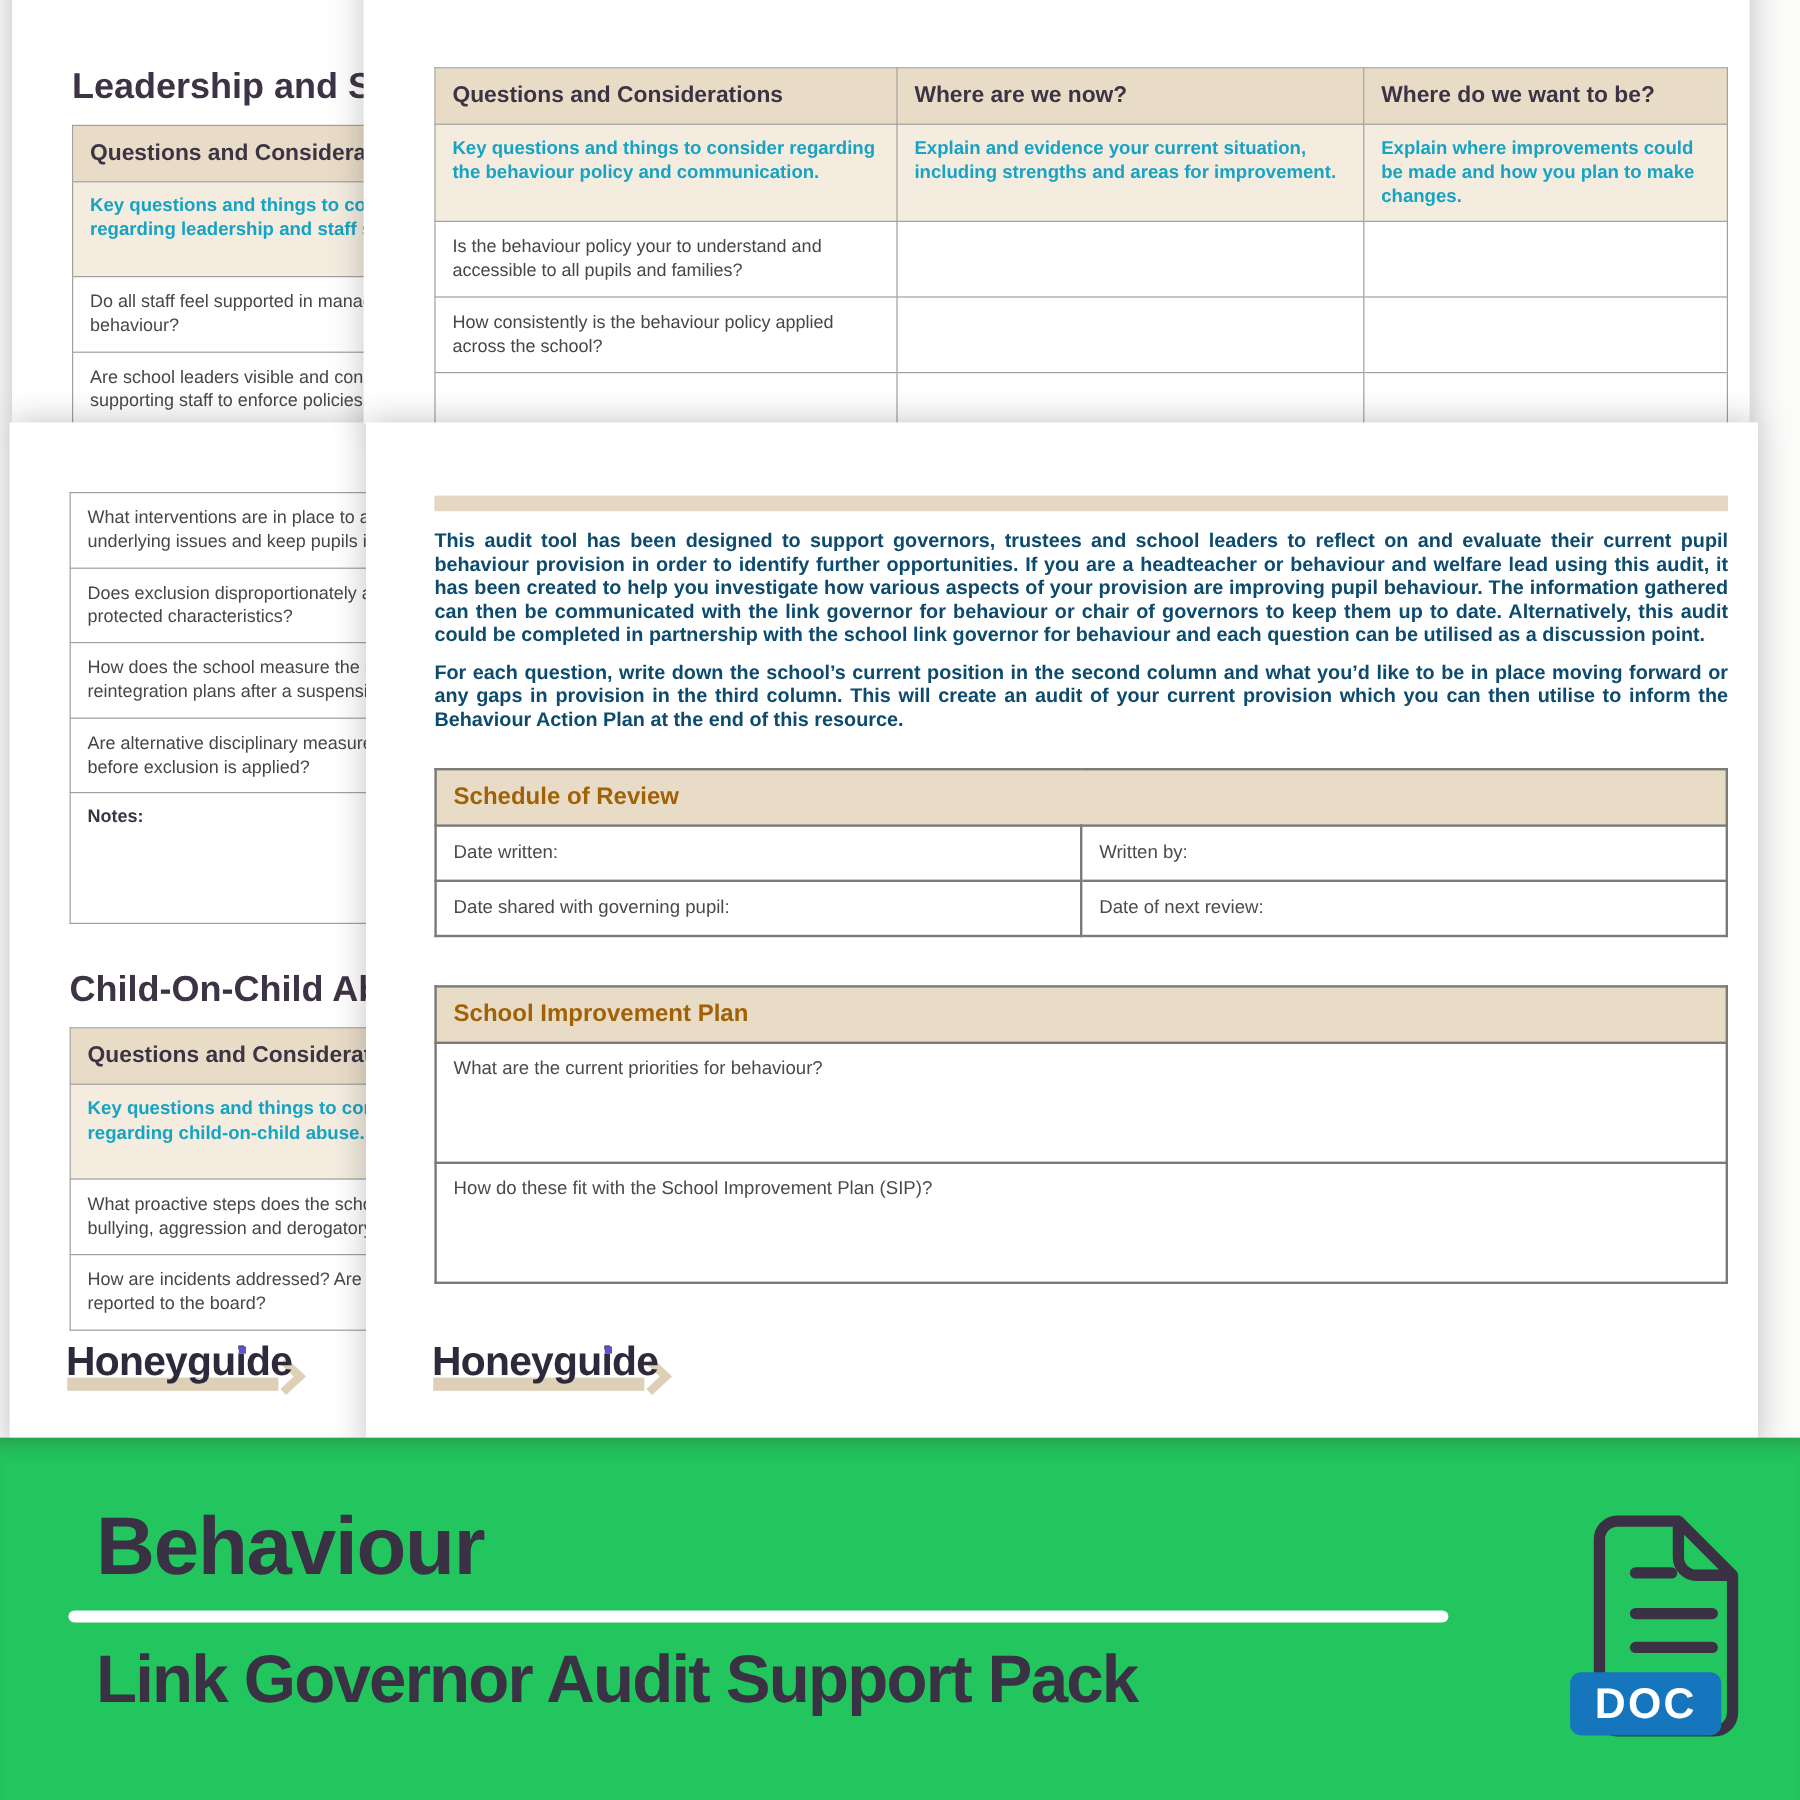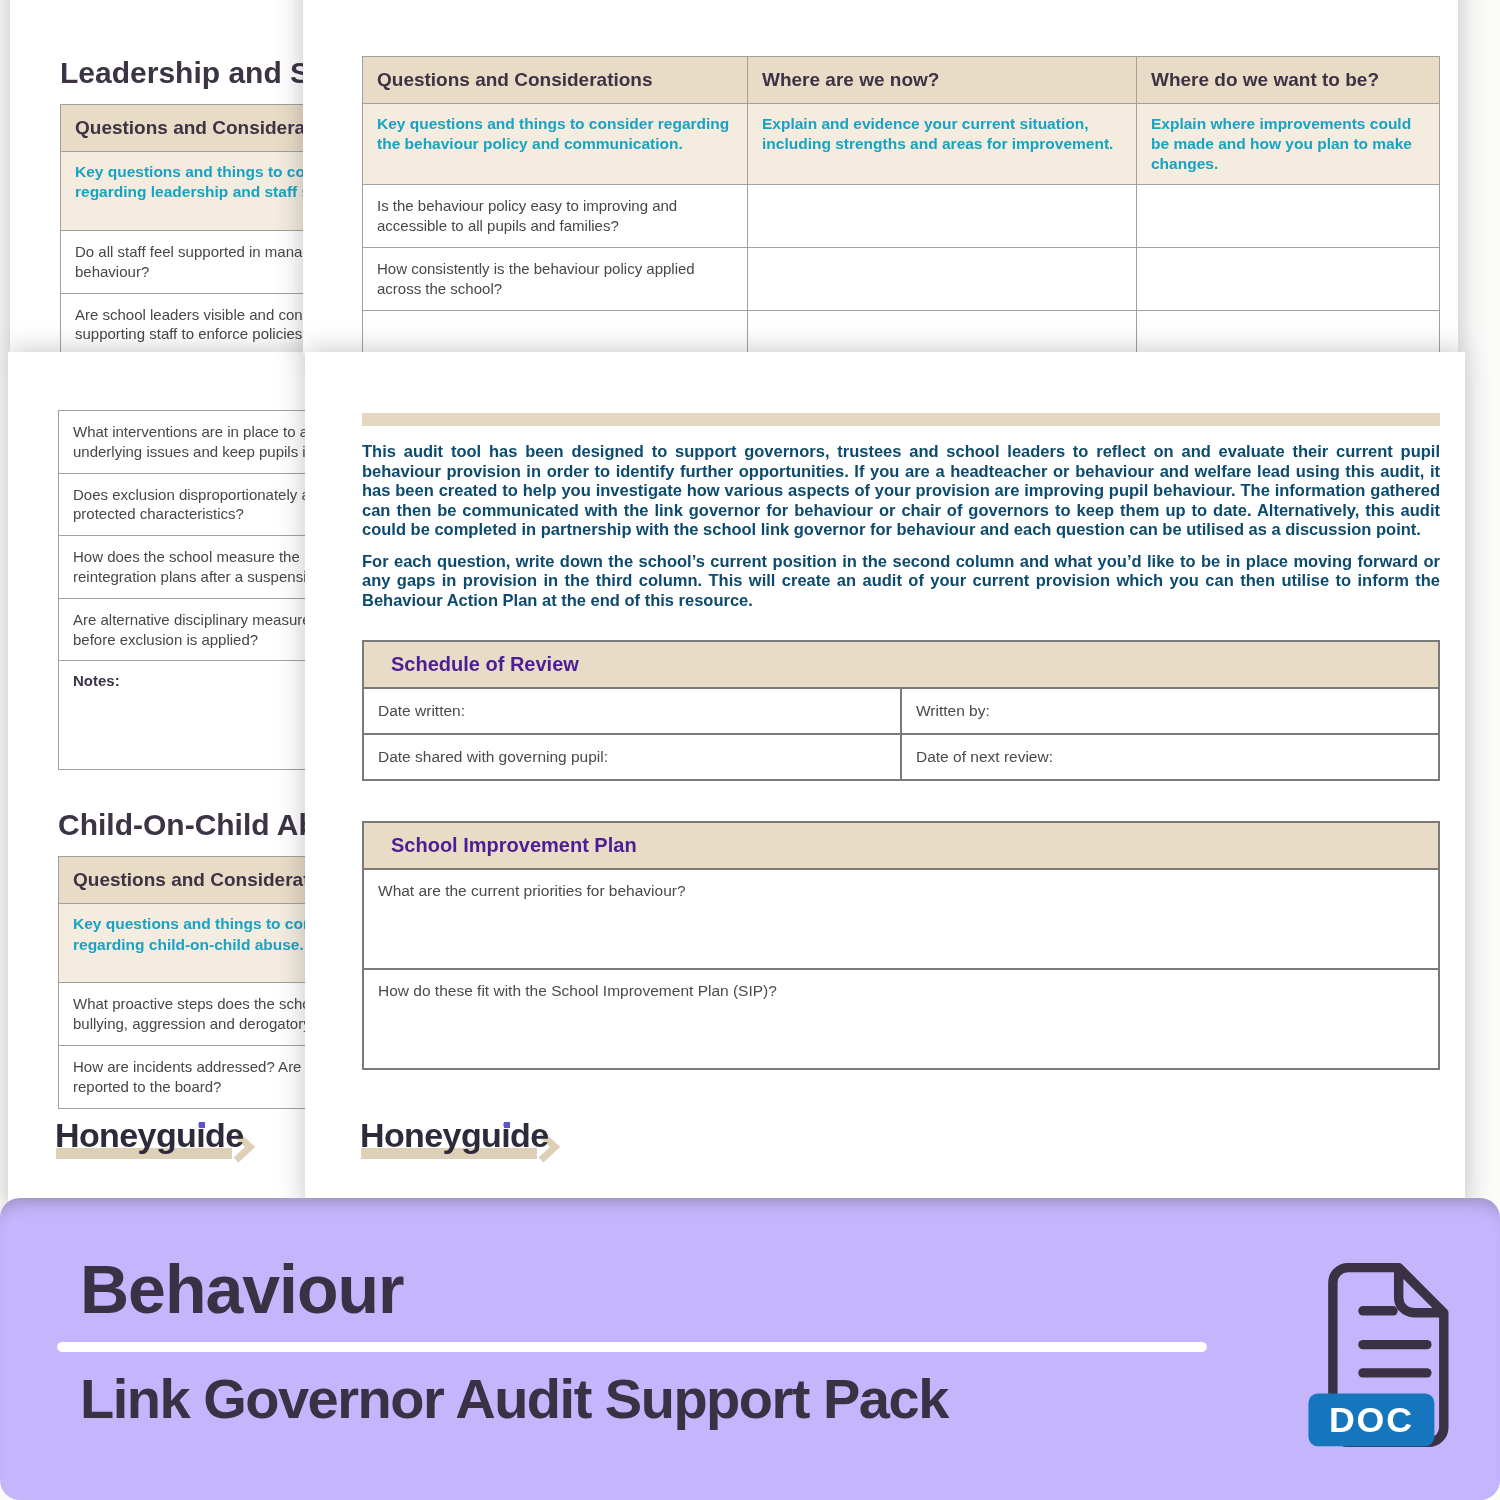--- a/index.html
+++ b/index.html
@@ -28,33 +28,33 @@
   .preline{white-space:pre-line;}
 
   .main-title{margin:0;font-size:45px;line-height:1.16;font-weight:bold;color:#3c3345;width:1030px;letter-spacing:-0.5px;}
   .title-bar{width:1078px;height:13px;background:#e4d8c2;margin-top:11px;}
   .intro{width:1078px;margin:16px 0 0 0;font-size:16.5px;line-height:19.5px;font-weight:bold;
          color:#0c4a6e;text-align:justify;}
   .intro + .intro{margin-top:12px;}
 
   table.ftable{border-collapse:collapse;table-layout:fixed;width:1078px;background:#fff;}
   table.ftable,table.ftable td{border:2px solid #7c7a76;}
-  td.f-head{background:#e9dcc7;font-size:20px;font-weight:bold;color:#4c1d95;padding:11px 27px;}
+  td.f-head{background:#e9dcc7;font-size:20px;font-weight:bold;color:#a16207;padding:11px 14px;}
   td.f-cell{font-size:15.5px;color:#4a4a4a;padding:13px 14px;vertical-align:middle;}
   td.f-tall{font-size:15.5px;color:#4a4a4a;padding:12px 14px;height:74px;vertical-align:top;}
 
   .hg-logo{position:absolute;width:215px;height:48px;}
   .hg-bar{position:absolute;left:1px;bottom:5px;width:176px;height:11px;background:#ddd0b6;}
   .hg-text{position:absolute;left:0;top:0;font-size:34px;font-weight:bold;color:#2e2a3c;
            letter-spacing:-0.6px;z-index:2;}
   .hg-dot{position:absolute;left:144px;top:6px;width:6px;height:6px;background:#5c55c9;z-index:3;}
   .hg-chev{position:absolute;left:178px;bottom:1px;z-index:1;}
 
-  .banner{position:absolute;left:0;top:1198px;width:1500px;height:302px;background:#c4b5fd;z-index:5;
-          box-shadow:inset 0 16px 16px -12px rgba(60,50,40,.30);border-radius:20px;}
+  .banner{position:absolute;left:0;top:1198px;width:1500px;height:302px;background:#22c55e;z-index:5;
+          box-shadow:inset 0 16px 16px -12px rgba(60,50,40,.30);}
   .banner-title{position:absolute;left:80px;top:52px;margin:0;font-size:68px;font-weight:bold;
                 color:#3a3144;letter-spacing:-1px;}
   .banner-divider{position:absolute;left:57px;top:144px;width:1150px;height:10px;background:#ffffff;border-radius:5px;}
   .banner-subtitle{position:absolute;left:80px;top:168px;margin:0;font-size:56px;font-weight:bold;
                    color:#3a3144;letter-spacing:-1.5px;}
   .doc-icon{position:absolute;right:28px;top:58px;}
 </style>
 </head>
 <body>
 
@@ -93,21 +93,21 @@
           <td class="head-cell" style="width:356px;">Questions and Considerations</td>
           <td class="head-cell" style="width:360px;">Where are we now?</td>
           <td class="head-cell">Where do we want to be?</td>
         </tr>
         <tr>
           <td class="key-cell">Key questions and things to consider regarding the behaviour policy and communication.</td>
           <td class="key-cell">Explain and evidence your current situation, including strengths and areas for improvement.</td>
           <td class="key-cell">Explain where improvements could be made and how you plan to make changes.</td>
         </tr>
         <tr>
-          <td class="q-cell">Is the behaviour policy easy to improving and accessible to all pupils and families?</td>
+          <td class="q-cell">Is the behaviour policy your to understand and accessible to all pupils and families?</td>
           <td class="q-cell"></td>
           <td class="q-cell"></td>
         </tr>
         <tr>
           <td class="q-cell">How consistently is the behaviour policy applied across the school?</td>
           <td class="q-cell"></td>
           <td class="q-cell"></td>
         </tr>
         <tr>
           <td class="q-cell"></td>

